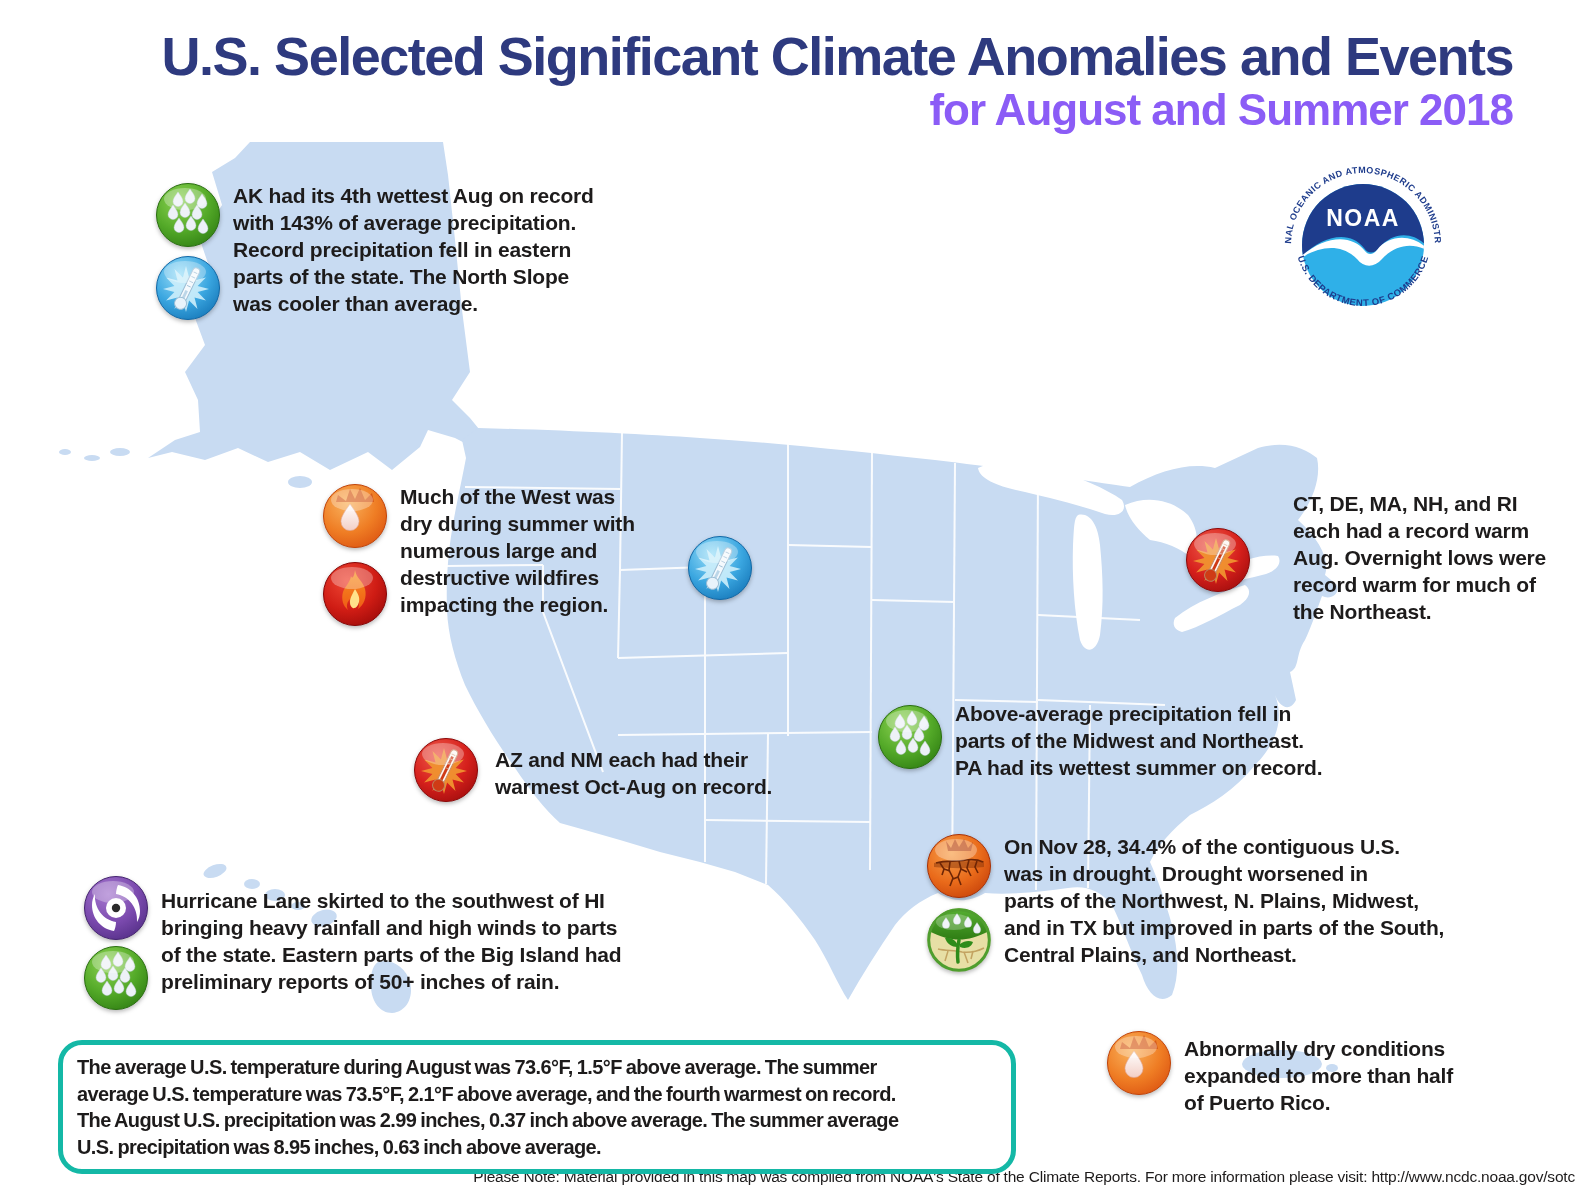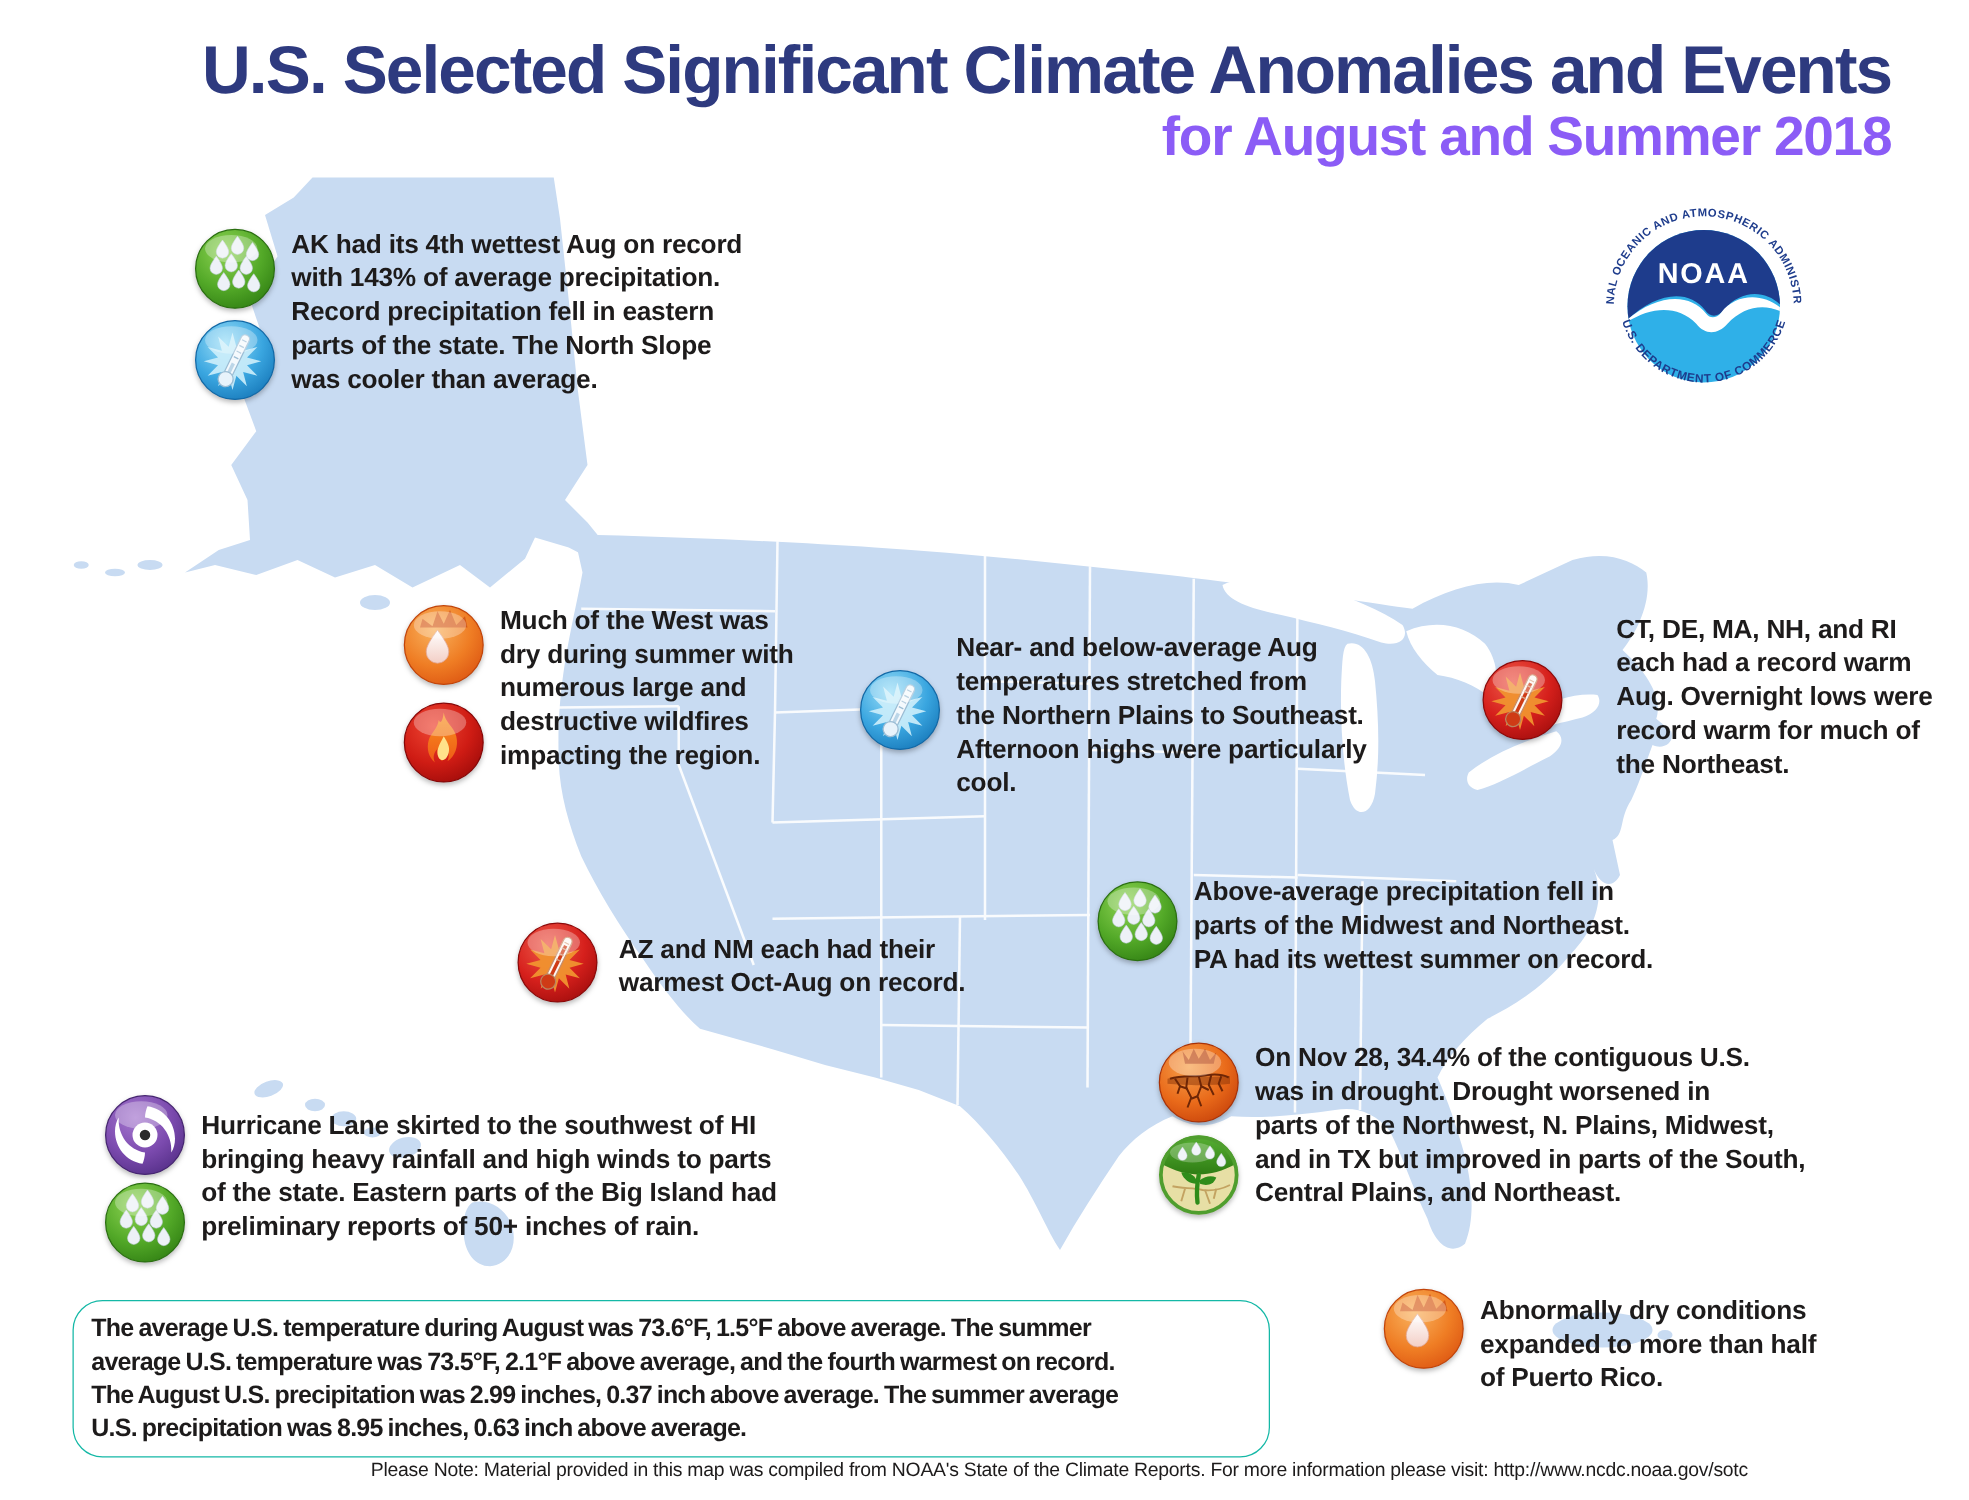--- a/index.html
+++ b/index.html
@@ -14,27 +14,27 @@
   .callout{position:absolute;display:flex;align-items:flex-start;z-index:2;}
   .icon-col{display:flex;flex-direction:column;flex:0 0 auto;}
   .icon{width:66px;height:66px;display:block;}
   .icon svg{filter:drop-shadow(0 2px 2px rgba(0,0,0,0.28));display:block;}
   .callout-text{
     white-space:pre;font-weight:700;font-size:21px;line-height:27px;
     color:#1d1b1b;margin-left:12px;letter-spacing:-0.2px;
   }
   .summary-box{
     position:absolute;left:58px;top:1040px;width:958px;box-sizing:border-box;
-    border:1px solid #14b8a6;border-radius:24px;padding:9px 14px;background:#ffffff;z-index:3;
+    border:5px solid #14b8a6;border-radius:24px;padding:9px 14px;background:#ffffff;z-index:3;
   }
   .summary-text{
     white-space:pre;font-weight:700;font-size:20px;line-height:26.5px;
     letter-spacing:-0.6px;word-spacing:-1px;color:#1d1b1b;
   }
-  .footnote-wrap{position:absolute;left:0;right:0;top:1168px;text-align:center;padding-left:120px;z-index:2;}
+  .footnote-wrap{position:absolute;left:0;right:0;top:1168px;text-align:right;padding-left:120px;z-index:2;}
   .footnote{font-size:15.5px;color:#1d1b1b;letter-spacing:-0.2px;}
   #noaa-logo{position:absolute;left:1278px;top:160px;width:170px;height:170px;z-index:2;}
 </style>
 </head>
 <body>
 
 <svg id="map-layer" width="1575" height="1200" viewBox="0 0 1575 1200">
   <g fill="#c8dbf2" stroke="none">
 
     <path d="M 250,142 L 443,142 L 448,175 L 455,240 L 462,310 L 470,372 L 452,400 L 470,418 L 492,445 L 505,468
@@ -263,25 +263,20 @@
             <line x1="31" y1="21" x2="35" y2="21" stroke="#9cbdd4"></line>
       <line x1="31" y1="26" x2="35" y2="26" stroke="#9cbdd4"></line>
             <line x1="31" y1="31" x2="35" y2="31" stroke="#9cbdd4"></line>
       <rect x="31.6" y="36" width="2.8" height="11" fill="#bcd6e8"></rect>
       <circle cx="33" cy="50" r="6" fill="#e8f3fb" stroke="#9cbdd4" stroke-width="1"></circle>
     </g>
     <ellipse cx="30" cy="17" rx="21" ry="11" fill="#ffffff" opacity="0.3"></ellipse>
         </svg>
       </span>
   </div>
-  <div class="callout-text">Near- and below-average Aug
-temperatures stretched from
-the Northern Plains to Southeast.
-Afternoon highs were particularly
-cool.</div>
 </div>
 
 <div class="callout" style="left:1185px;top:490px;gap:30px;">
   <div class="icon-col" style="margin-top:37px;">
     <span class="icon">
         <svg width="66" height="66" viewBox="0 0 66 66">
     <defs>
             <radialGradient id="wg5" cx="38%" cy="28%" r="85%">
       <stop offset="0%" stop-color="#ee5a4a"></stop>
               <stop offset="55%" stop-color="#d6201c"></stop>

